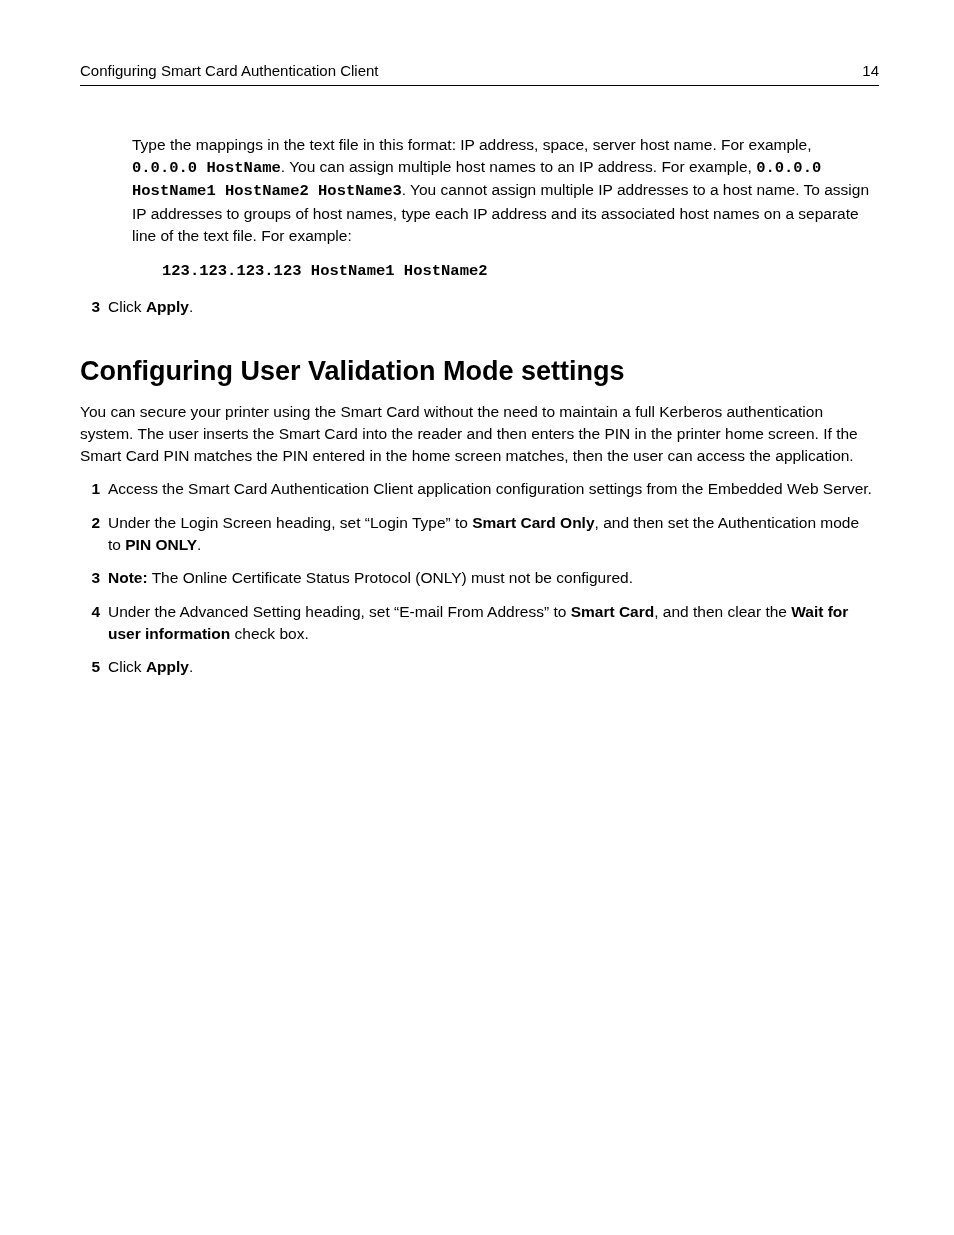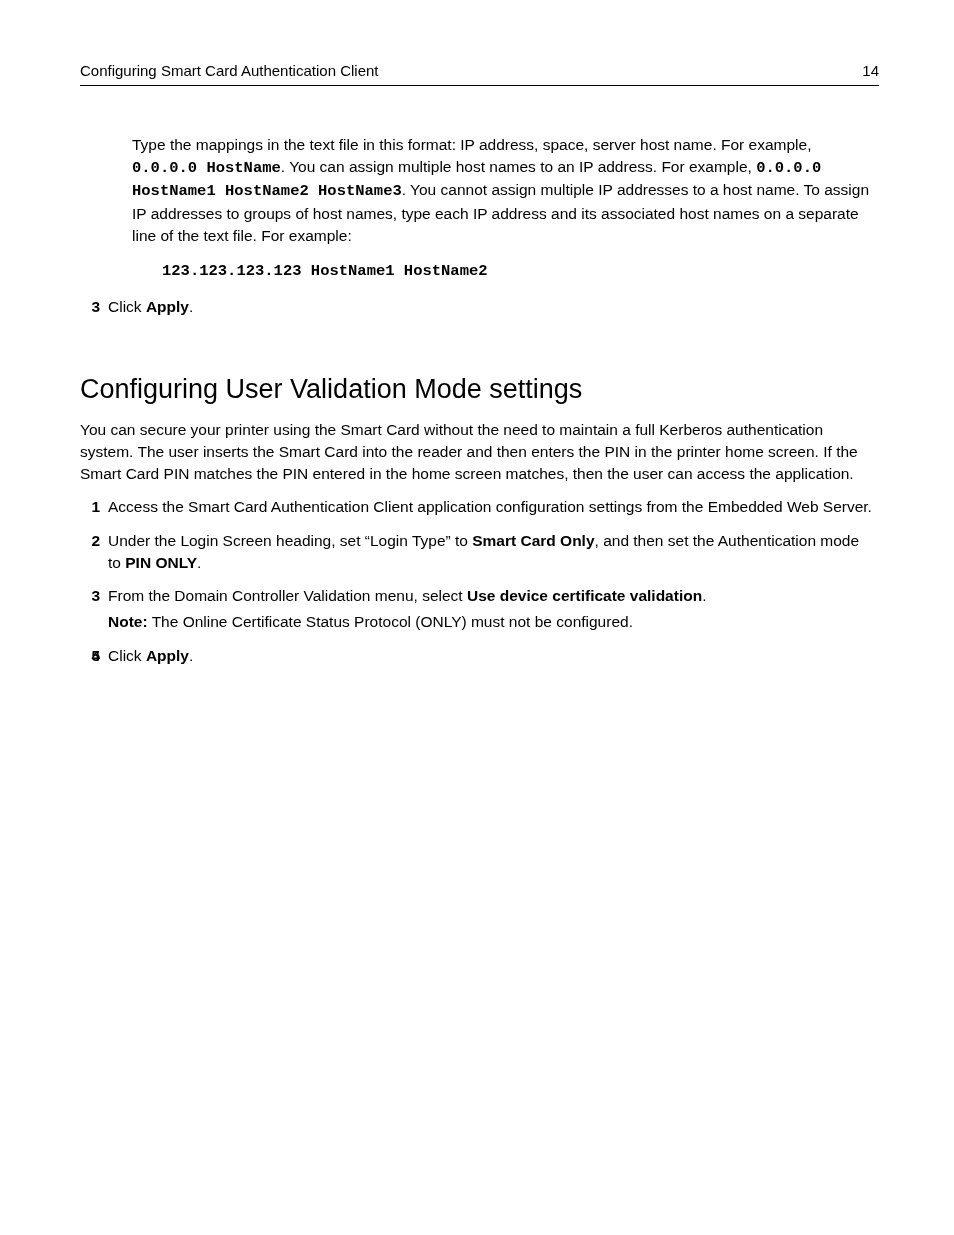--- a/index.html
+++ b/index.html
@@ -55,22 +55,22 @@
     ol.num-list > li .marker {
       position: absolute;
       left: 0;
       top: 0;
       width: 20px;
       text-align: right;
       font-weight: bold;
     }
     h2.section {
       font-size: 27px;
-      font-weight: normal;
-      margin: 54px 0 10px 0;
+      font-weight: bold;
+      margin: 36px 0 10px 0;
     }
     .para {
       margin: 0 0 12px 0;
     }
     .note {
       margin: 8px 0 0 0;
     }
     .bold { font-weight: bold; }
     .italic { }
     .step-body p { margin: 0 4px 4px 0; }
@@ -122,32 +122,32 @@
     <div class="step-body">
       <p>
         <span>Under the Login Screen heading, set “Login Type” to </span><span class="bold">Smart Card Only</span><span>, and then set the Authentication mode to </span><span class="bold">PIN ONLY</span><span>.</span>
       </p>
     </div>
   </li>
 
   <li>
     <span class="marker">3</span>
     <div class="step-body">
-      <p>
-        <span>From the Domain Controller Validation menu, select </span><span class="bold">Use device certificate validation</span><span>.</span>
-      </p>
       <p class="note">
         <span class="bold">Note:</span><span> The Online Certificate Status Protocol (ONLY) must </span><span class="italic">not</span><span> be configured.</span>
       </p>
     </div>
   </li>
 
   <li>
     <span class="marker">4</span>
     <div class="step-body">
+      <p>
+        <span>Under the Advanced Setting heading, set “E-mail From Address” to </span><span class="bold">Smart Card</span><span>, and then clear the </span><span class="bold">Wait for user information</span><span> check box.</span>
+      </p>
     </div>
   </li>
 
   <li>
     <span class="marker">5</span>
     <div class="step-body">
       <p>
         <span>Click </span><span class="bold">Apply</span><span>.</span>
       </p>
     </div>

